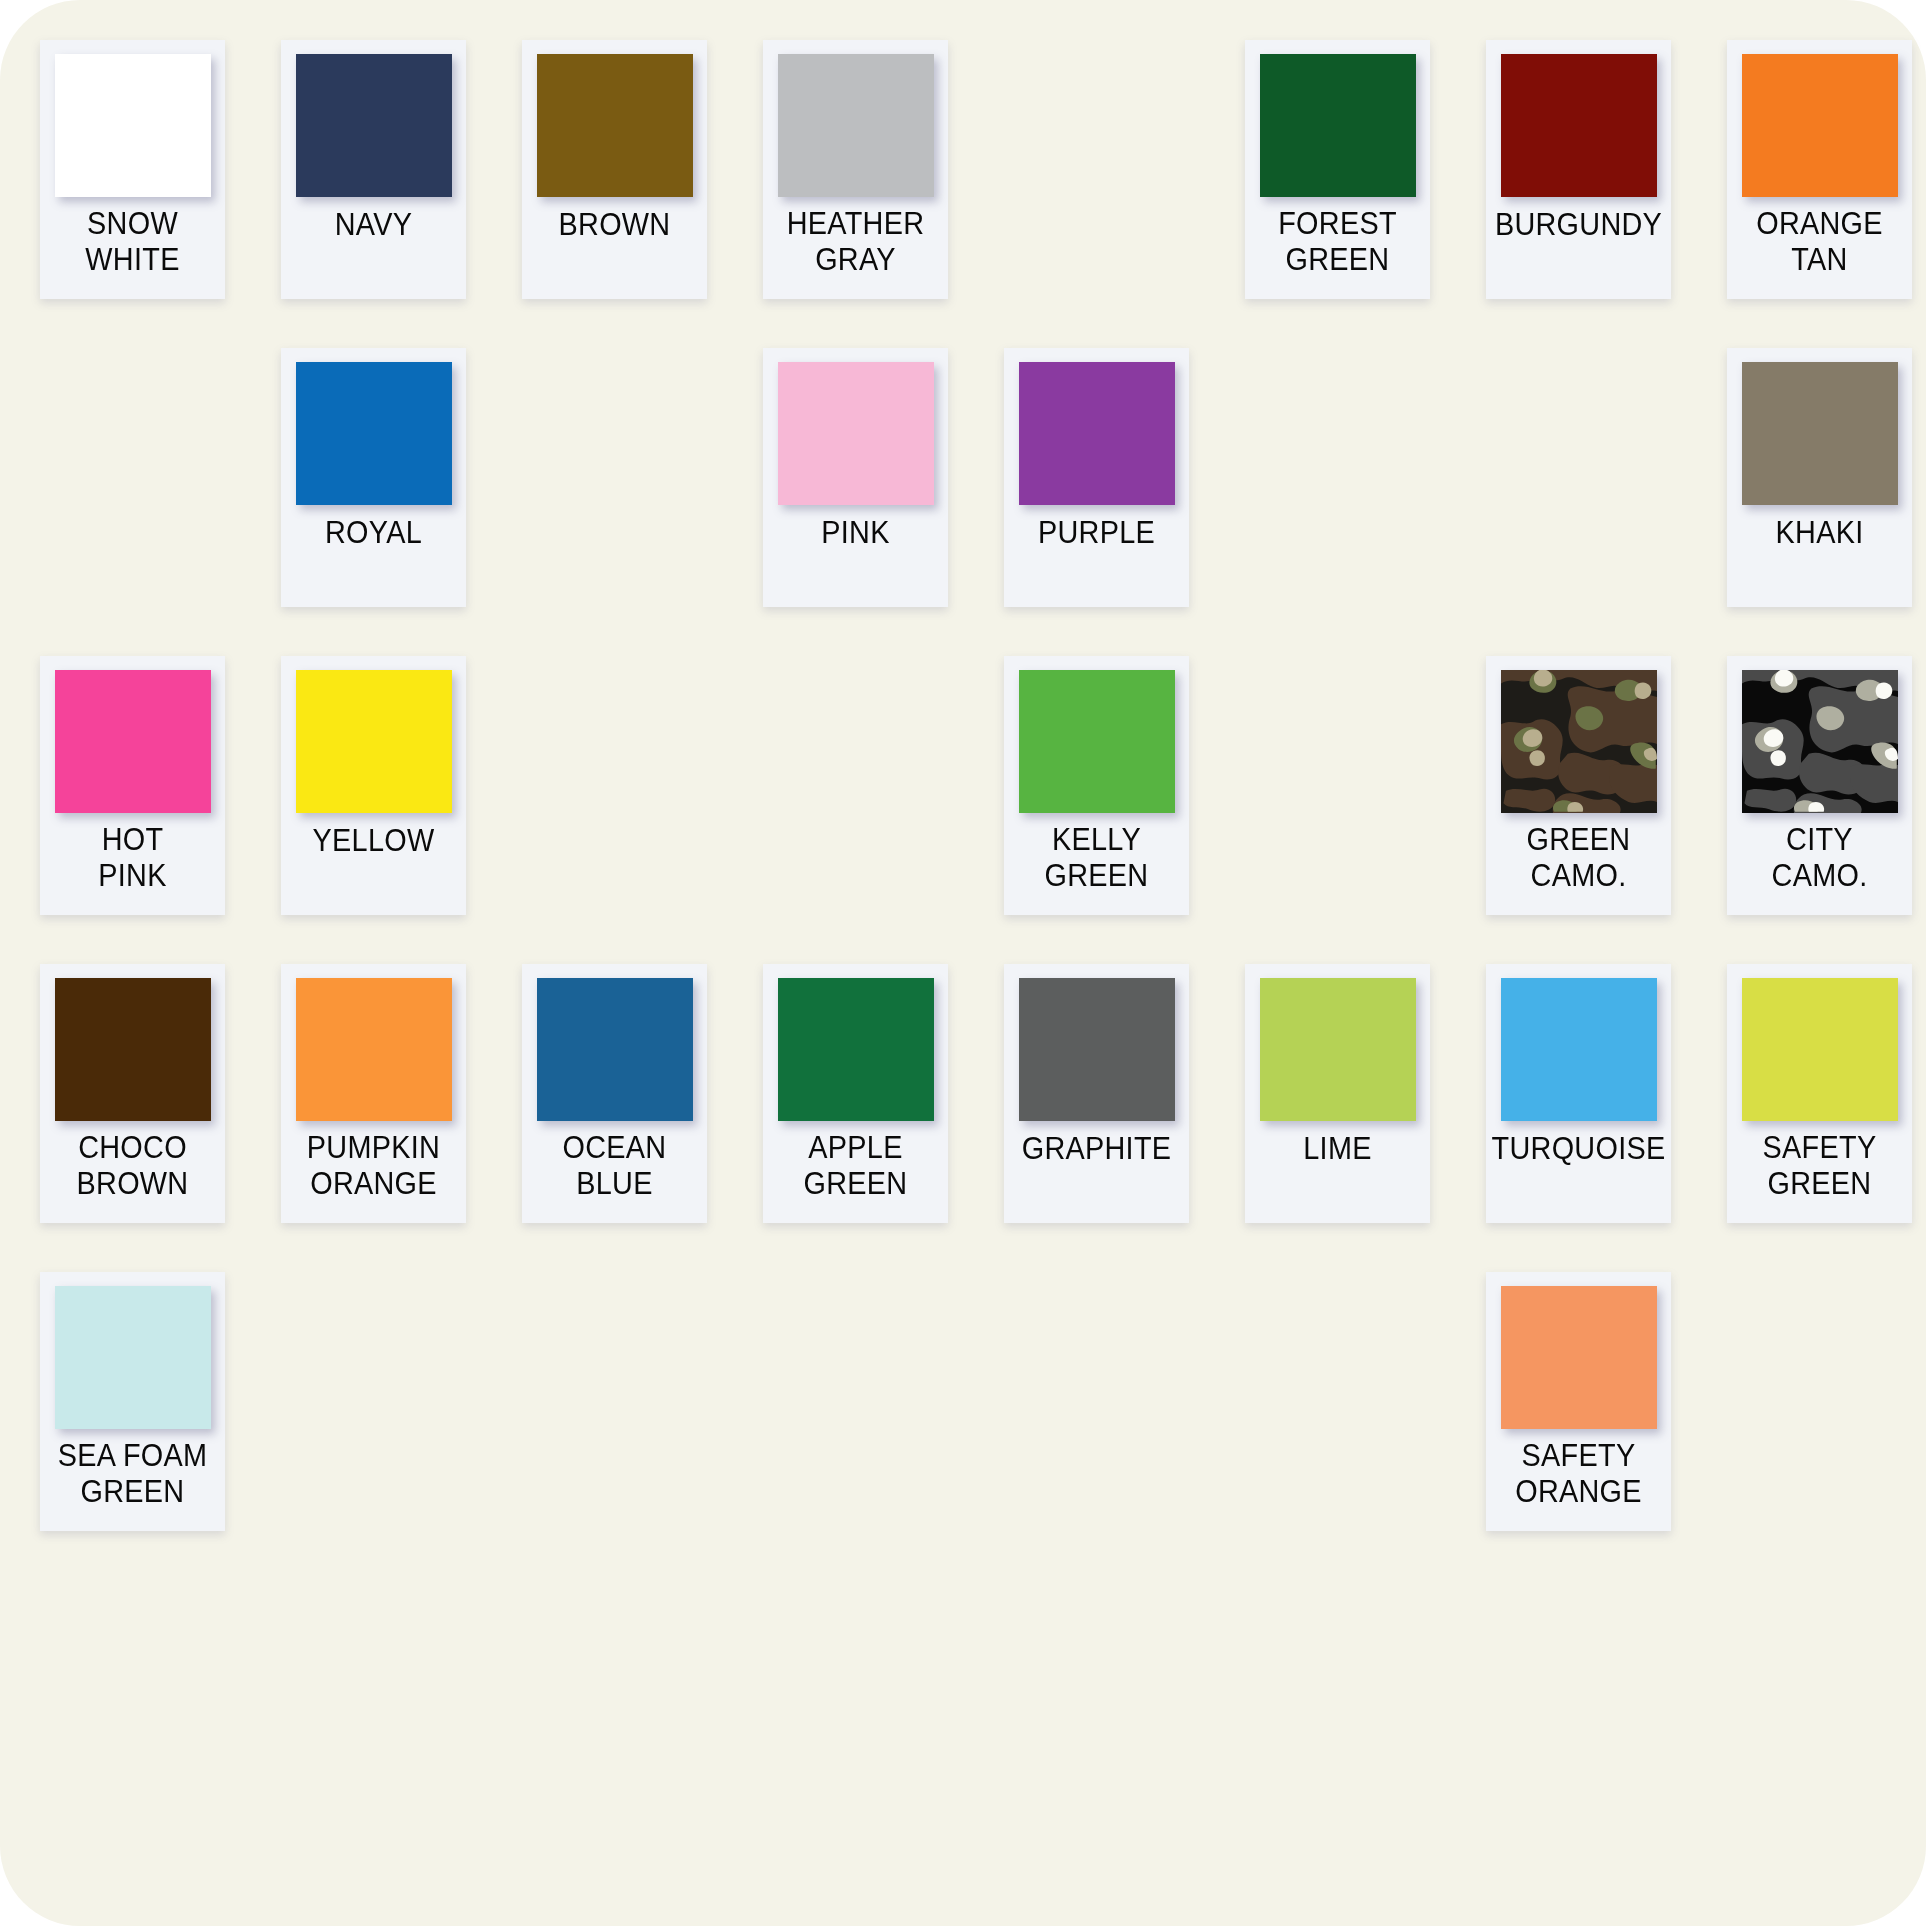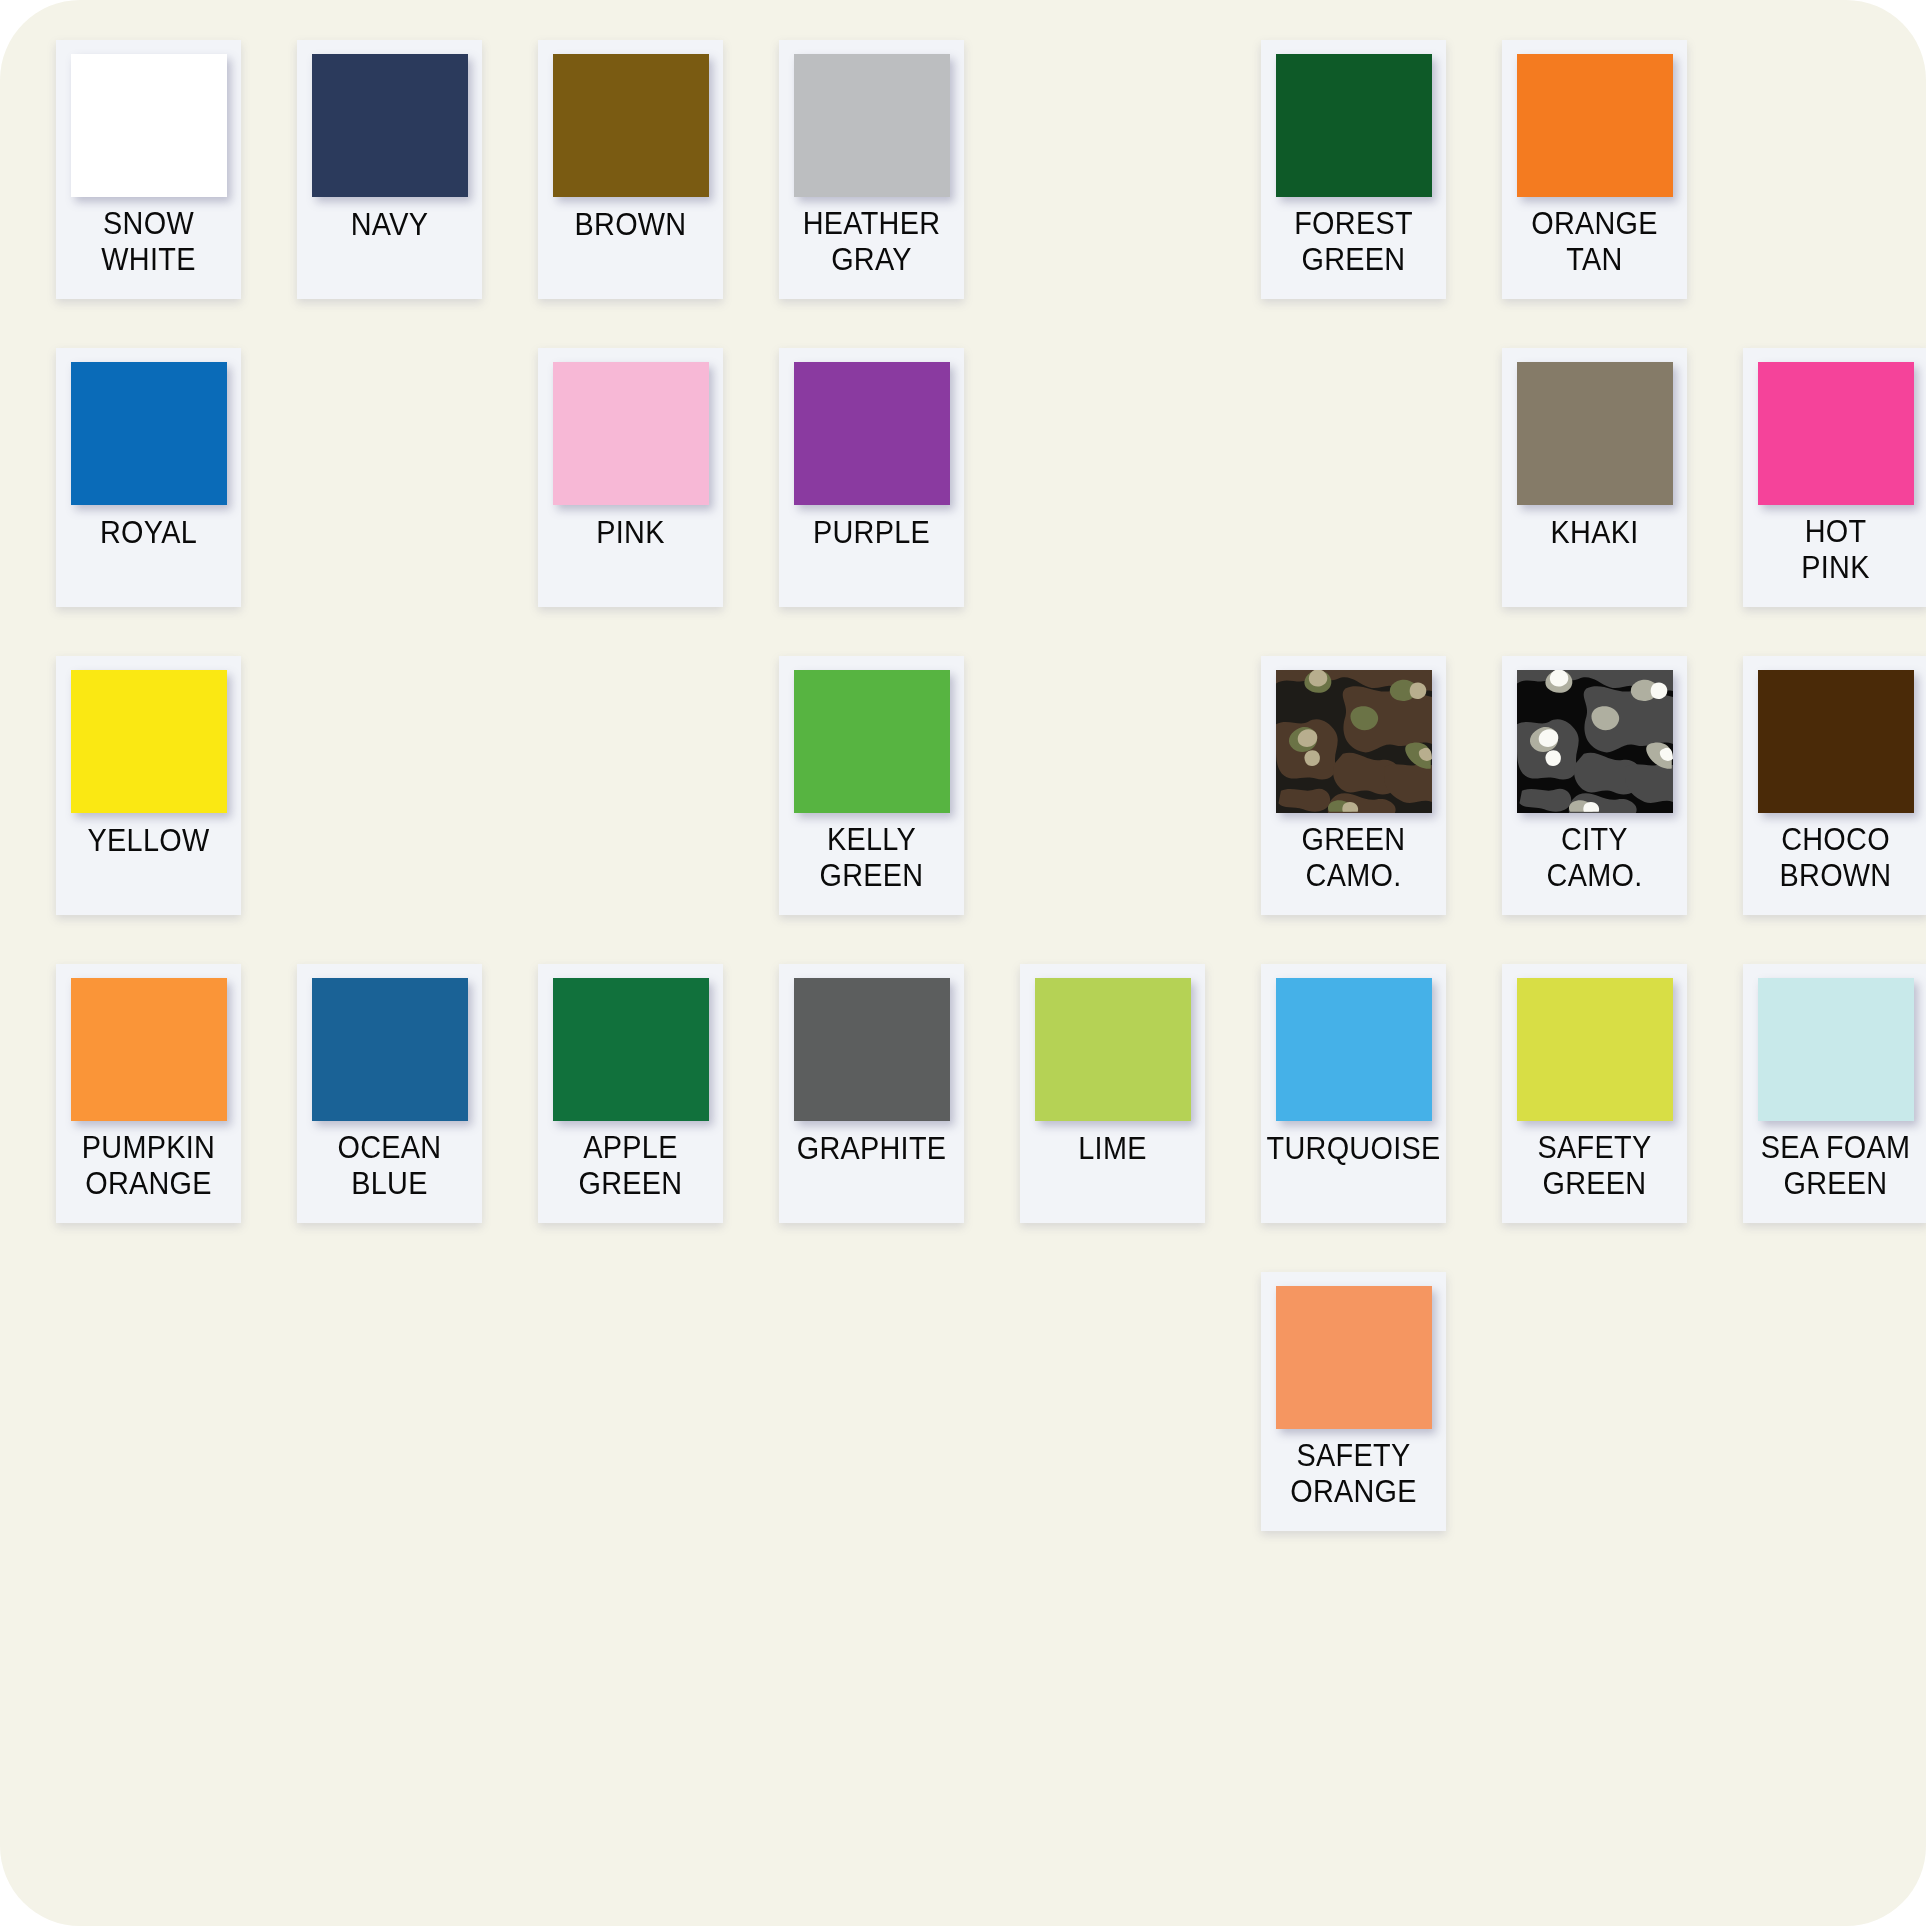--- a/index.html
+++ b/index.html
@@ -10,21 +10,21 @@
   }
   #page{
     position:relative;
     width:1926px;height:1926px;
     background:#F4F3E8;
     border-radius:80px;
     box-sizing:border-box;
   }
   #grid{
     position:absolute;
-    left:56px; top:40px;
+    left:40px; top:40px;
     width:1851px;
     display:grid;
     grid-template-columns:repeat(8, 185px);
     grid-auto-rows:268px;
     column-gap:56px;
     row-gap:40px;
   }
   .slot{ position:relative; }
   .slot.empty{ visibility:hidden; }
 
@@ -119,20 +119,28 @@
         </div>
       </div>
       <div class="slot empty"></div>
       <div class="slot">
         <div class="card">
           <div class="chip-wrap">
             <div class="chip" style="background: rgb(14, 90, 40);"></div>
           </div>
           <div class="label two-line">FOREST
 GREEN</div>
+        </div>
+      </div>
+      <div class="slot">
+        <div class="card">
+          <div class="chip-wrap">
+            <div class="chip" style="background: rgb(128, 13, 6);"></div>
+          </div>
+          <div class="label">BURGUNDY</div>
         </div>
       </div>
       <div class="slot">
         <div class="card">
           <div class="chip-wrap">
             <div class="chip" style="background: rgb(244, 123, 32);"></div>
           </div>
           <div class="label two-line">ORANGE
 TAN</div>
         </div>

